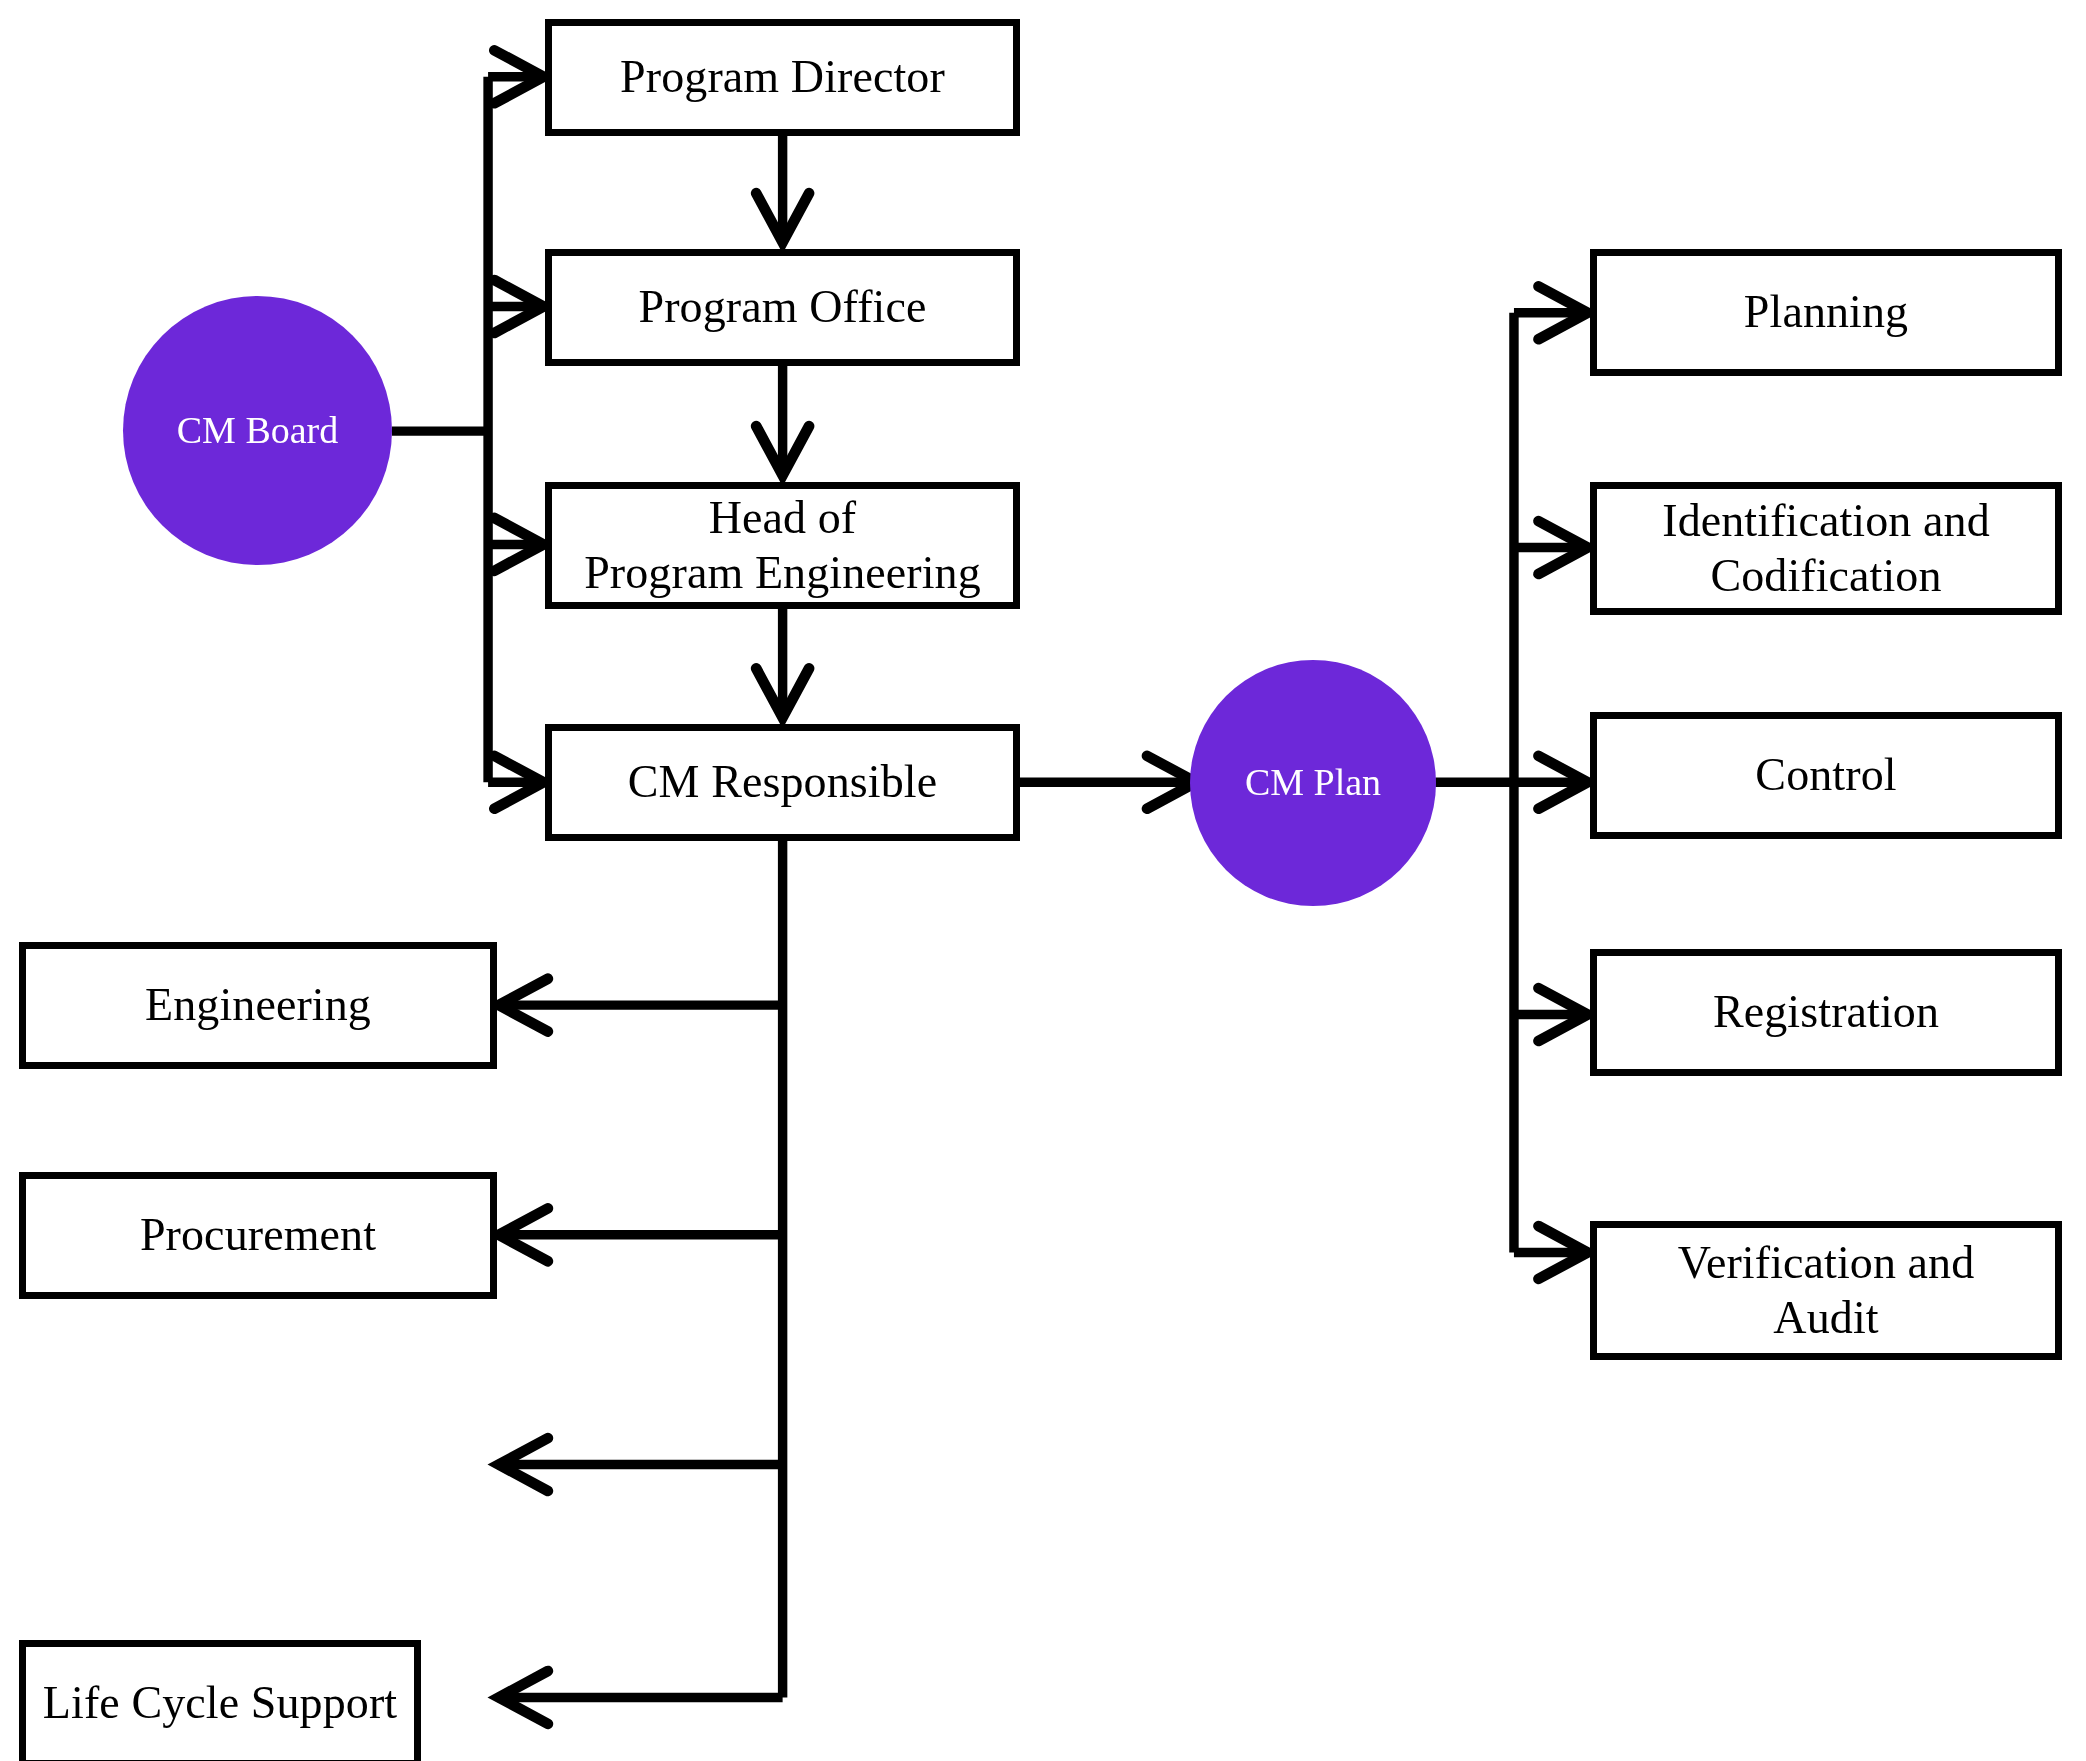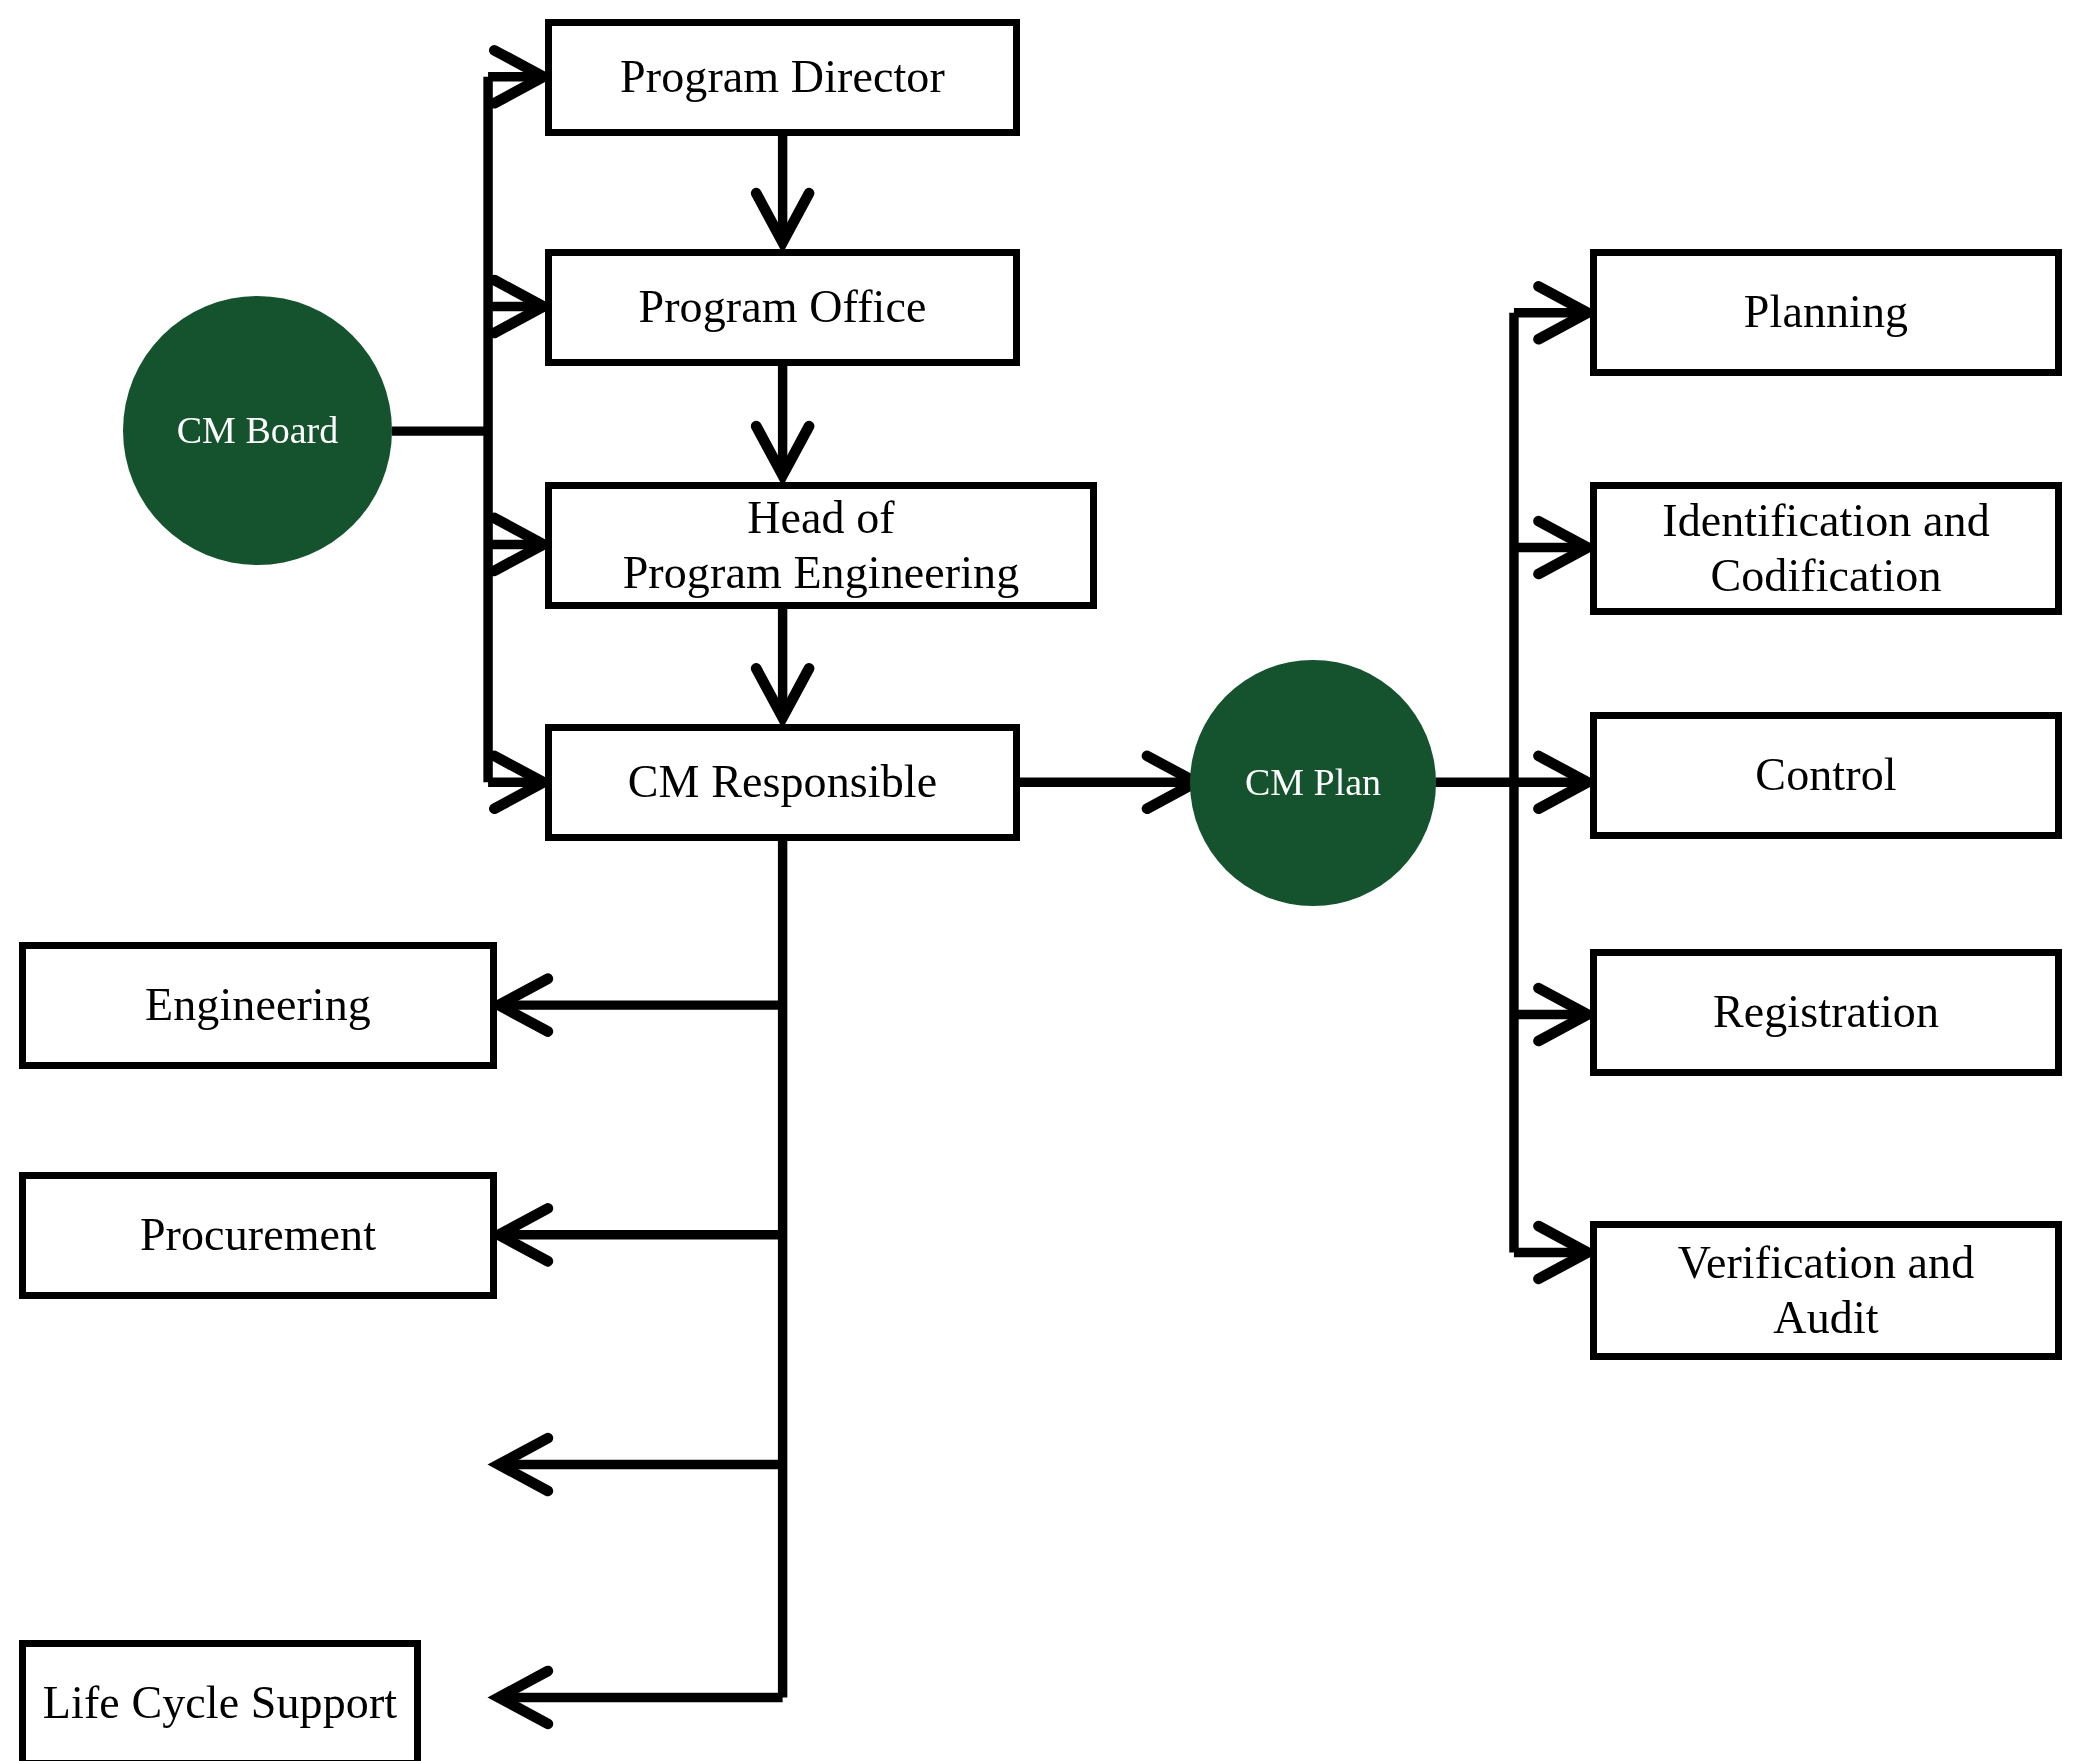--- a/index.html
+++ b/index.html
@@ -3,21 +3,21 @@
 <meta charset="utf-8">
 <title>CM Organization Diagram</title>
 <style>
   html,body{margin:0;padding:0;background:#ffffff;}
   body{font-family:"Liberation Serif","DejaVu Serif",serif;}
   #stage{position:relative;width:2087px;height:1761px;background:#fff;overflow:hidden;}
   #edges{position:absolute;left:0;top:0;width:2087px;height:1761px;}
   .node{position:absolute;box-sizing:border-box;background:#ffffff;border:7px solid #000000;
         display:flex;align-items:center;justify-content:center;text-align:center;}
   .node .lbl{font-size:46px;line-height:1.18;color:#000;letter-spacing:0.1px;padding:0 8.8px;white-space:pre-line;}
-  .circle{position:absolute;border-radius:50%;background:#14532d;display:flex;align-items:center;
+  .circle{position:absolute;border-radius:50%;background:#6d28d9;display:flex;align-items:center;
           justify-content:center;text-align:center;}
   .circle .lbl{font-size:38px;color:#ffffff;line-height:1.15;}
 </style>
 </head>
 <body>
 
 <div id="stage">
 
   <svg id="edges" viewBox="0 0 3315 2798" xmlns="http://www.w3.org/2000/svg">
     <defs>
@@ -98,21 +98,21 @@
   </div>
 
   <div class="node" style="left:545px;top:19px;width:475px;height:117px;">
     <span class="lbl">Program Director</span>
   </div>
 
   <div class="node" style="left:545px;top:249px;width:475px;height:117px;">
     <span class="lbl">Program Office</span>
   </div>
 
-  <div class="node" style="left:545px;top:482px;width:552px;height:127px;">
+  <div class="node" style="left:545px;top:482px;width:475px;height:127px;">
     <span class="lbl">Head of
 Program Engineering</span>
   </div>
 
   <div class="node" style="left:545px;top:724px;width:475px;height:117px;">
     <span class="lbl">CM Responsible</span>
   </div>
 
   <div class="node" style="left:19px;top:942px;width:478px;height:127px;">
     <span class="lbl">Engineering</span>

